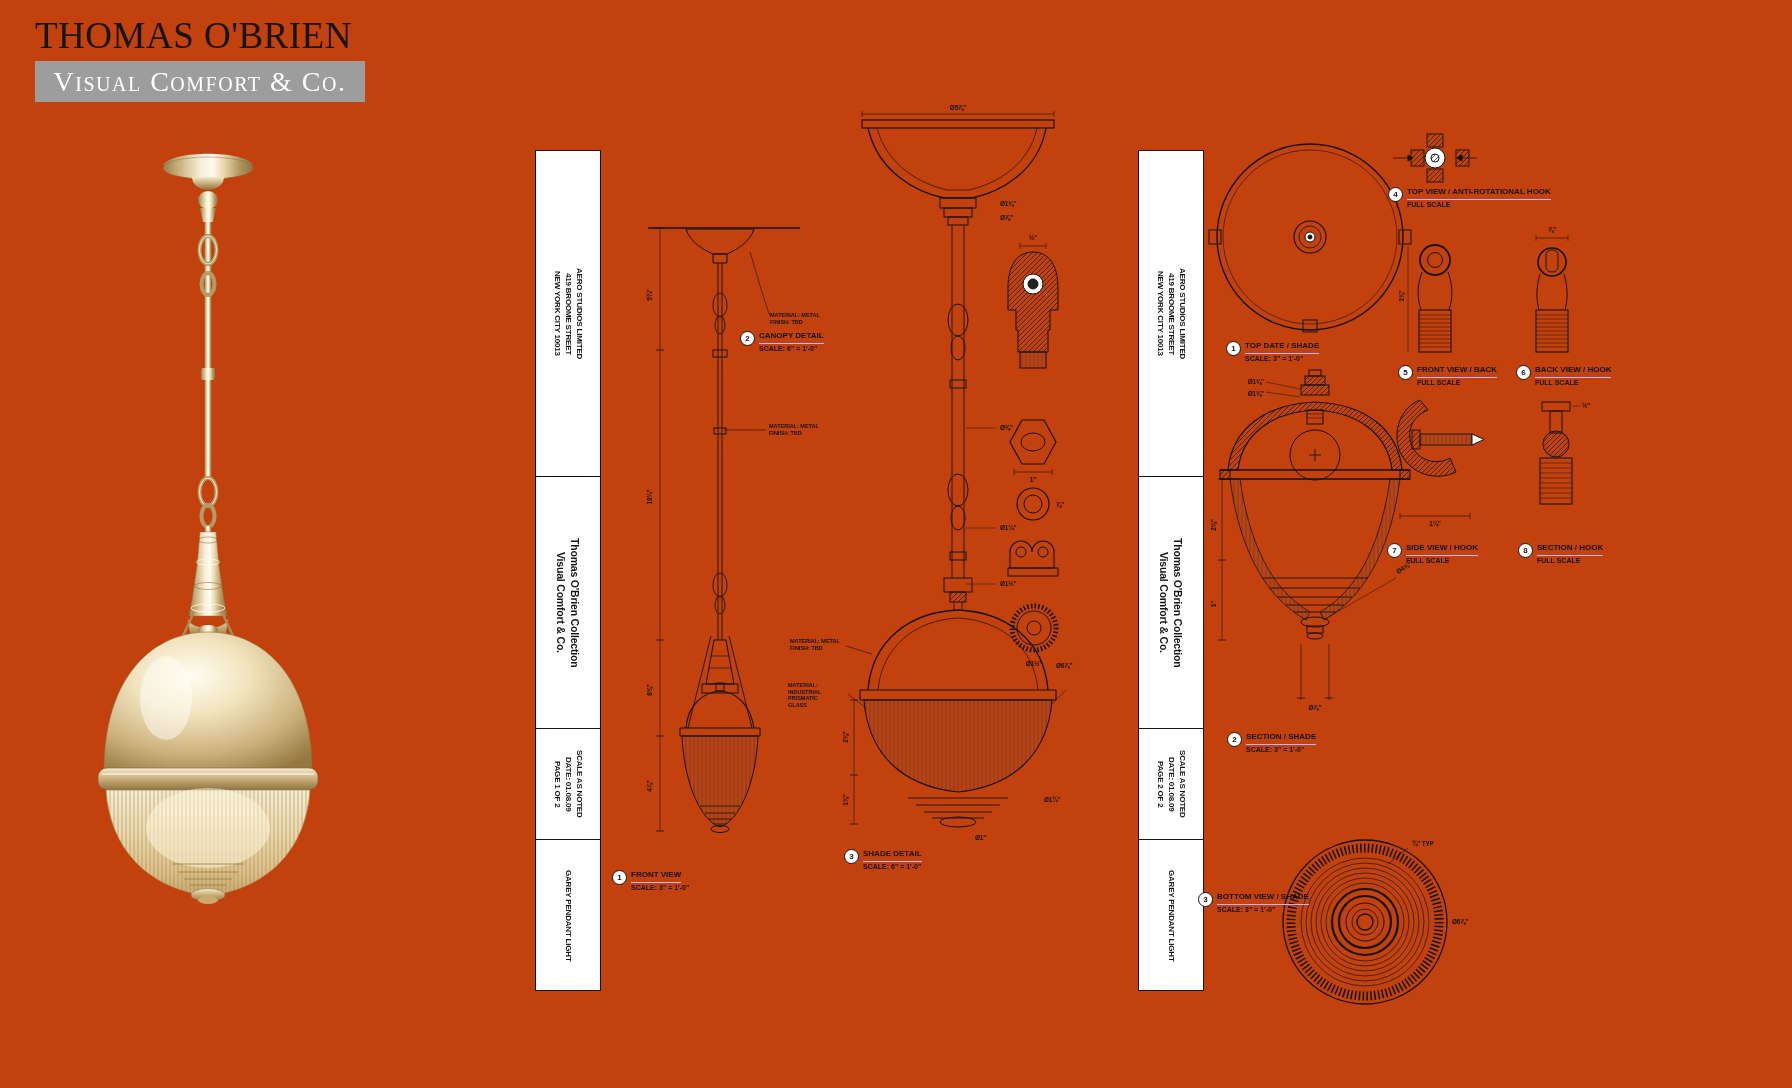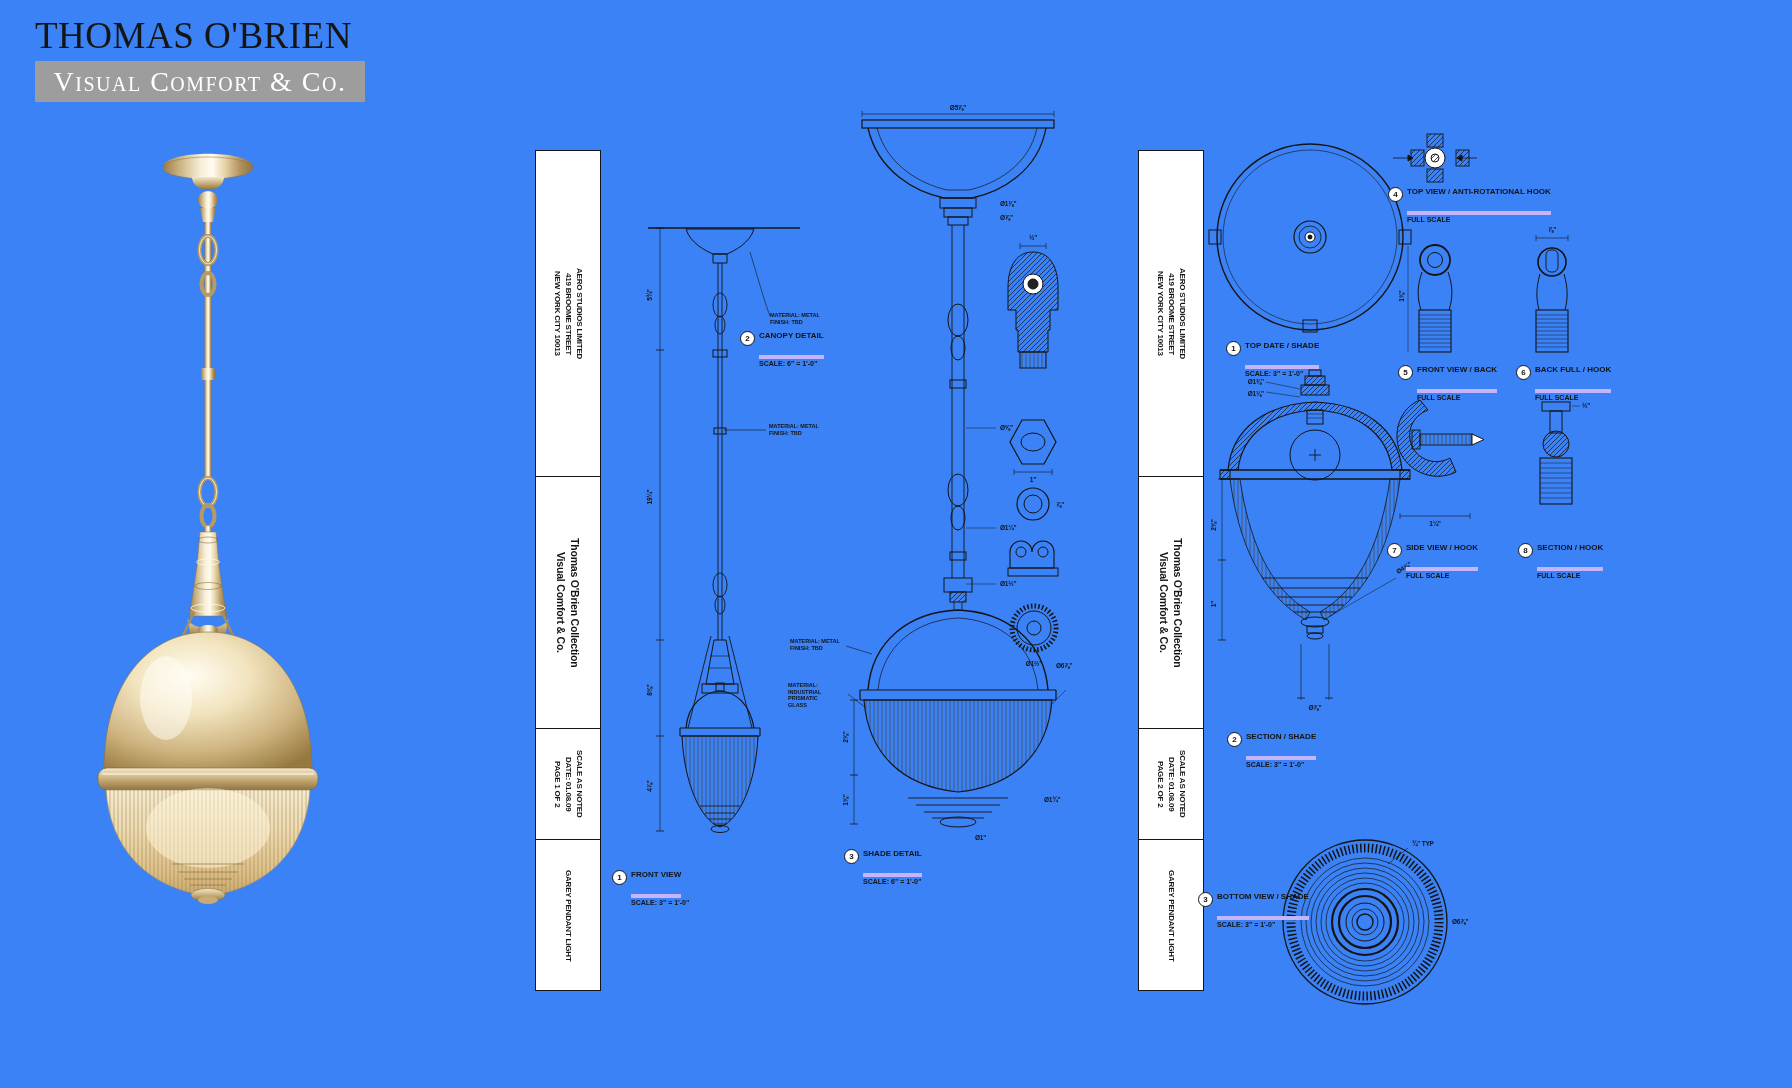--- a/index.html
+++ b/index.html
@@ -1,16 +1,16 @@
 <!DOCTYPE html>
 <html><head>
 <meta charset="utf-8">
 <style>
   html,body{margin:0;padding:0;background:#e8e8e8;}
-  .page{position:relative;width:1792px;height:1088px;background:#3b82f6;overflow:hidden;
+  .page{position:relative;width:1792px;height:1088px;background:#c2410c;overflow:hidden;
         font-family:"Liberation Sans",sans-serif;color:#141414;}
   
   .logo{position:absolute;left:35px;top:14px;width:330px;}
   .logo-name{font-family:"Liberation Serif",serif;font-size:37px;letter-spacing:.5px;
              color:#151515;white-space:nowrap;}
   .logo-banner{margin-top:4px;height:41px;background:#9d9d9d;color:#ffffff;
                font-family:"Liberation Serif",serif;font-variant:small-caps;
                font-size:28px;letter-spacing:1.5px;display:flex;align-items:center;
                justify-content:center;white-space:nowrap;}
   
@@ -24,21 +24,21 @@
   
   svg{position:absolute;overflow:visible;}
   svg .ln{stroke:#141414;fill:none;}
   svg text{font:700 6.5px "Liberation Sans",sans-serif;fill:#141414;letter-spacing:-.2px;}
   
   .vlabel{position:absolute;display:flex;gap:4px;align-items:flex-start;
           font:700 8px "Liberation Sans",sans-serif;white-space:nowrap;}
   .numc{width:13px;height:13px;border:1.2px solid #141414;border-radius:50%;
         display:flex;align-items:center;justify-content:center;font-size:8px;
         flex:0 0 auto;background:#fff;}
-  .vt{display:inline-block;border-bottom:4px solid #c4b5fd;padding-bottom:15px;}
+  .vt{display:inline-block;border-bottom:1px solid #c4b5fd;padding-bottom:3px;}
   .vs{font-size:7px;}
   .mnote{position:absolute;font:700 5.5px "Liberation Sans",sans-serif;line-height:6.5px;
          white-space:nowrap;}
 </style>
 </head>
 <body>
 
 <div class="page">
 
   <div class="logo">
@@ -476,21 +476,21 @@
     <span><span class="vt">TOP VIEW / ANTI-ROTATIONAL HOOK</span><br>
     <span class="vs">FULL SCALE</span></span>
   </div>
   <div class="vlabel" style="left:1398px;top:365px;">
     <span class="numc">5</span>
     <span><span class="vt">FRONT VIEW / BACK</span><br>
     <span class="vs">FULL SCALE</span></span>
   </div>
   <div class="vlabel" style="left:1516px;top:365px;">
     <span class="numc">6</span>
-    <span><span class="vt">BACK FULL / HOOK</span><br>
+    <span><span class="vt">BACK VIEW / HOOK</span><br>
     <span class="vs">FULL SCALE</span></span>
   </div>
   <div class="vlabel" style="left:1387px;top:543px;">
     <span class="numc">7</span>
     <span><span class="vt">SIDE VIEW / HOOK</span><br>
     <span class="vs">FULL SCALE</span></span>
   </div>
   <div class="vlabel" style="left:1518px;top:543px;">
     <span class="numc">8</span>
     <span><span class="vt">SECTION / HOOK</span><br>

